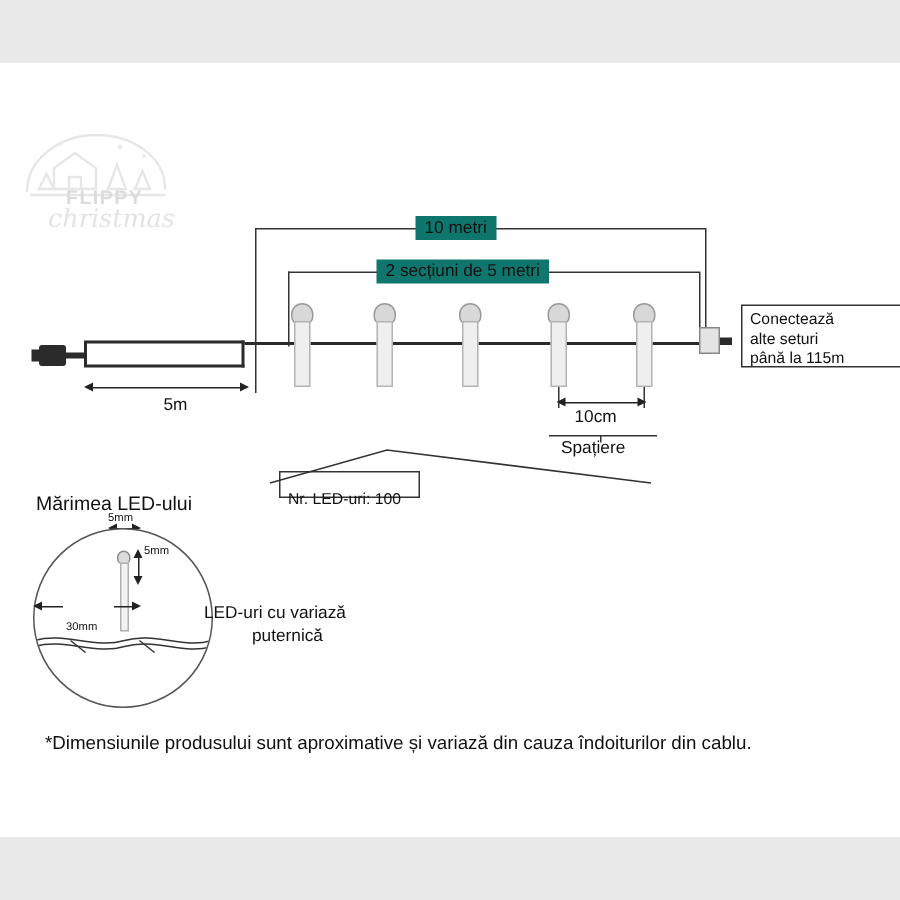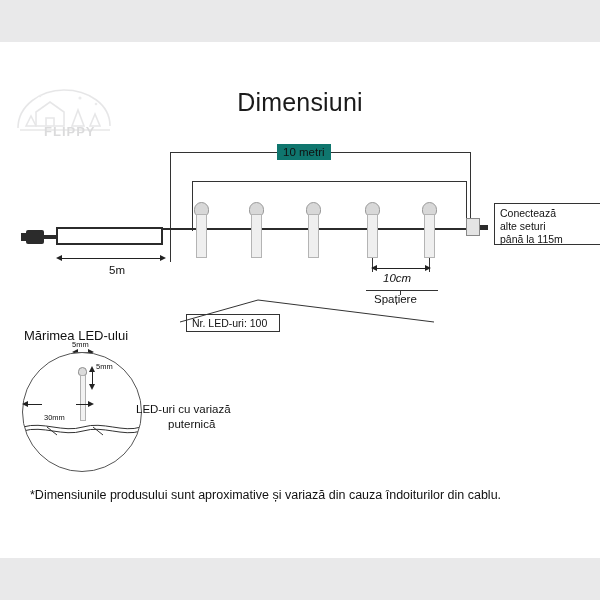--- a/index.html
+++ b/index.html
@@ -275,32 +275,33 @@
         <path d="M84 50 L89 38 L94 50 Z"></path>
         <path d="M20 50 L25 40 L30 50 Z"></path>
       </g>
       <g fill="#d8d8da">
         <circle cx="74" cy="22" r="1.6"></circle>
         <circle cx="90" cy="28" r="1.3"></circle>
         <circle cx="34" cy="20" r="1.3"></circle>
       </g>
     </svg>
     <div class="wm-text1">FLIPPY</div>
-  </div>
-
-  <div class="title">Dimensiuni</div>
+    <div class="wm-text2">christmas</div>
+  </div>
+
 
   <div class="rule h-line" style="left:170px; top:152px; width:300px;"></div>
   <div class="rule v-line" style="left:170px; top:152px; height:110px;"></div>
   <div class="rule v-line" style="left:470px; top:152px; height:72px;"></div>
   <div class="label-box" style="left:277px; top:144px;">10 metri</div>
 
   <div class="rule h-line" style="left:192px; top:181px; width:274px;"></div>
   <div class="rule v-line" style="left:192px; top:181px; height:50px;"></div>
   <div class="rule v-line" style="left:466px; top:181px; height:42px;"></div>
+  <div class="label-box" style="left:251px; top:173px;">2 secțiuni de 5 metri</div>
 
   <div class="cable" style="left:163px; top:228px; width:307px; height:2px;"></div>
 
   <div class="bulb" style="left:194px; top:202px;">
     <div class="cap"></div>
     <div class="body"></div>
   </div>
   <div class="bulb" style="left:249px; top:202px;">
     <div class="cap"></div>
     <div class="body"></div>
@@ -338,27 +339,27 @@
   <div class="arrow-line" style="left:62px; top:258px; width:98px;"></div>
   <div class="arrow-head ah-left" style="left:56px; top:255px;"></div>
   <div class="arrow-head ah-right" style="left:160px; top:255px;"></div>
   <div class="plain-label" style="left:99px; top:264px;margin-left:10px;">5m</div>
 
   <div class="rule v-line" style="left:372px; top:258px; height:14px;"></div>
   <div class="rule v-line" style="left:429px; top:258px; height:14px;"></div>
   <div class="arrow-line" style="left:376px; top:268px; width:50px;"></div>
   <div class="arrow-head ah-left" style="left:371px; top:265px;"></div>
   <div class="arrow-head ah-right" style="left:425px; top:265px;"></div>
-  <div class="plain-label" style="left:383px; top:272px;font-style:italic;">10cm</div>
+  <div class="plain-label" style="left:383px; top:272px;">10cm</div>
 
   <div class="rule h-line" style="left:366px; top:290px; width:72px;"></div>
   <div class="rule v-line" style="left:400px; top:290px; height:5px;"></div>
   <div class="plain-label" style="left:374px; top:293px;">Spațiere</div>
 
-  <div class="boxed" style="left:186px; top:314px; width:94px; height:18px; text-align:left; padding-top:2px;">Nr. LED-uri: 100</div>
+  <div class="boxed" style="left:186px; top:314px; width:94px; height:18px; text-align:left; padding-top:12px;">Nr. LED-uri: 100</div>
   <svg style="position:absolute; left:178px; top:296px; width:260px; height:28px;">
     <path d="M2 26 L80 4 L256 26" fill="none" stroke="#333" stroke-width="1"></path>
   </svg>
 
   <div class="sect-title" style="left:24px; top:328px;">Mărimea LED-ului</div>
 
   <div class="small-label" style="left:72px; top:340px;">5mm</div>
   <div class="arrow-line" style="left:76px; top:352px; width:14px;"></div>
   <div class="arrow-head ah-left" style="left:72px; top:349px;"></div>
   <div class="arrow-head ah-right" style="left:88px; top:349px;"></div>

